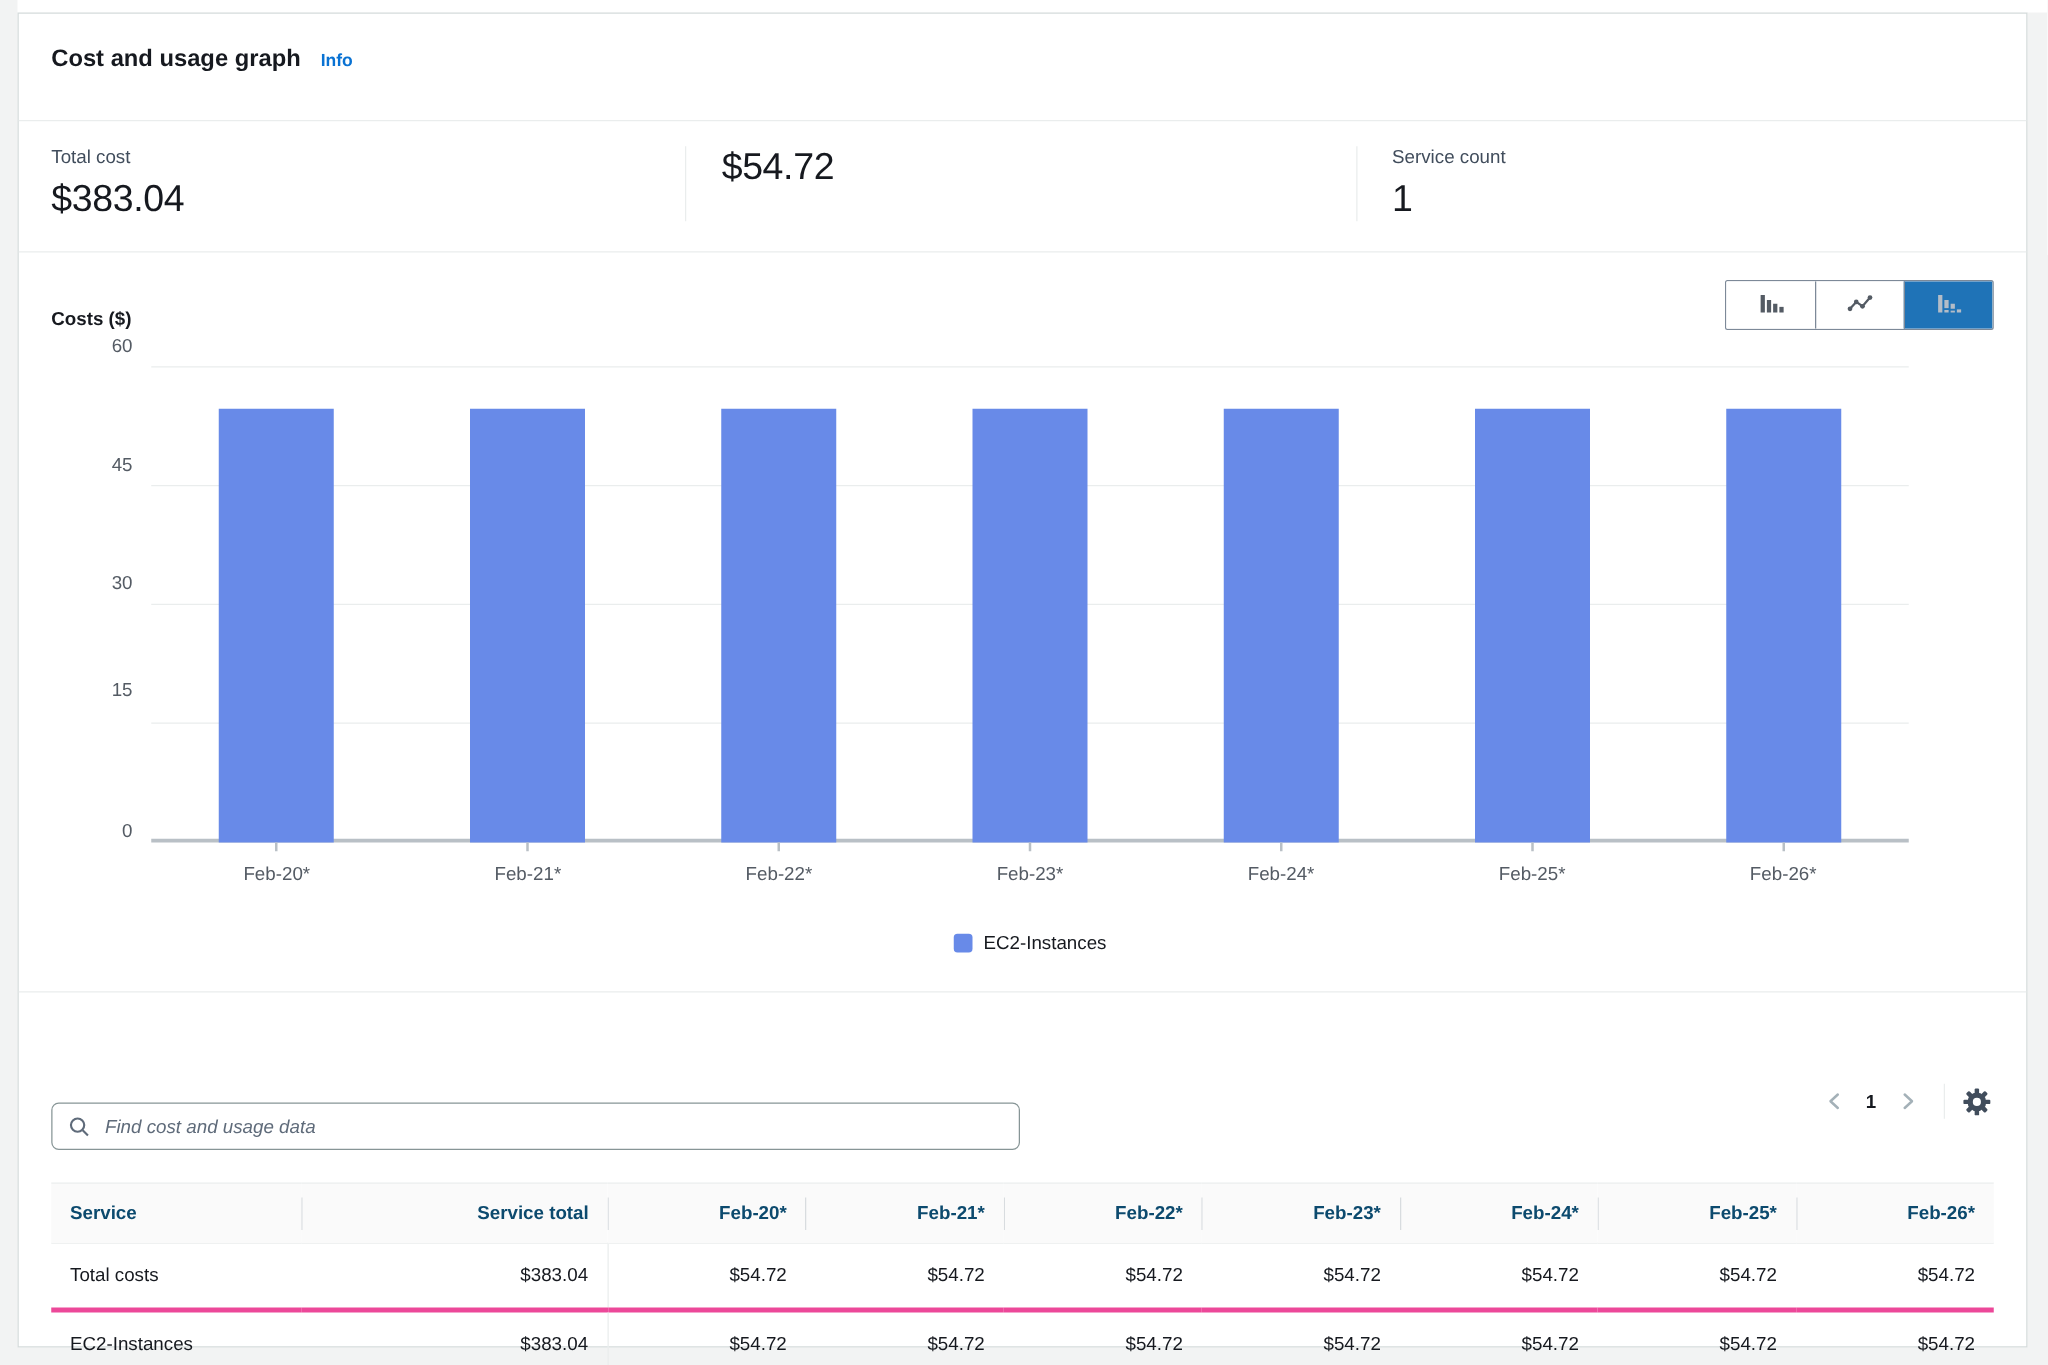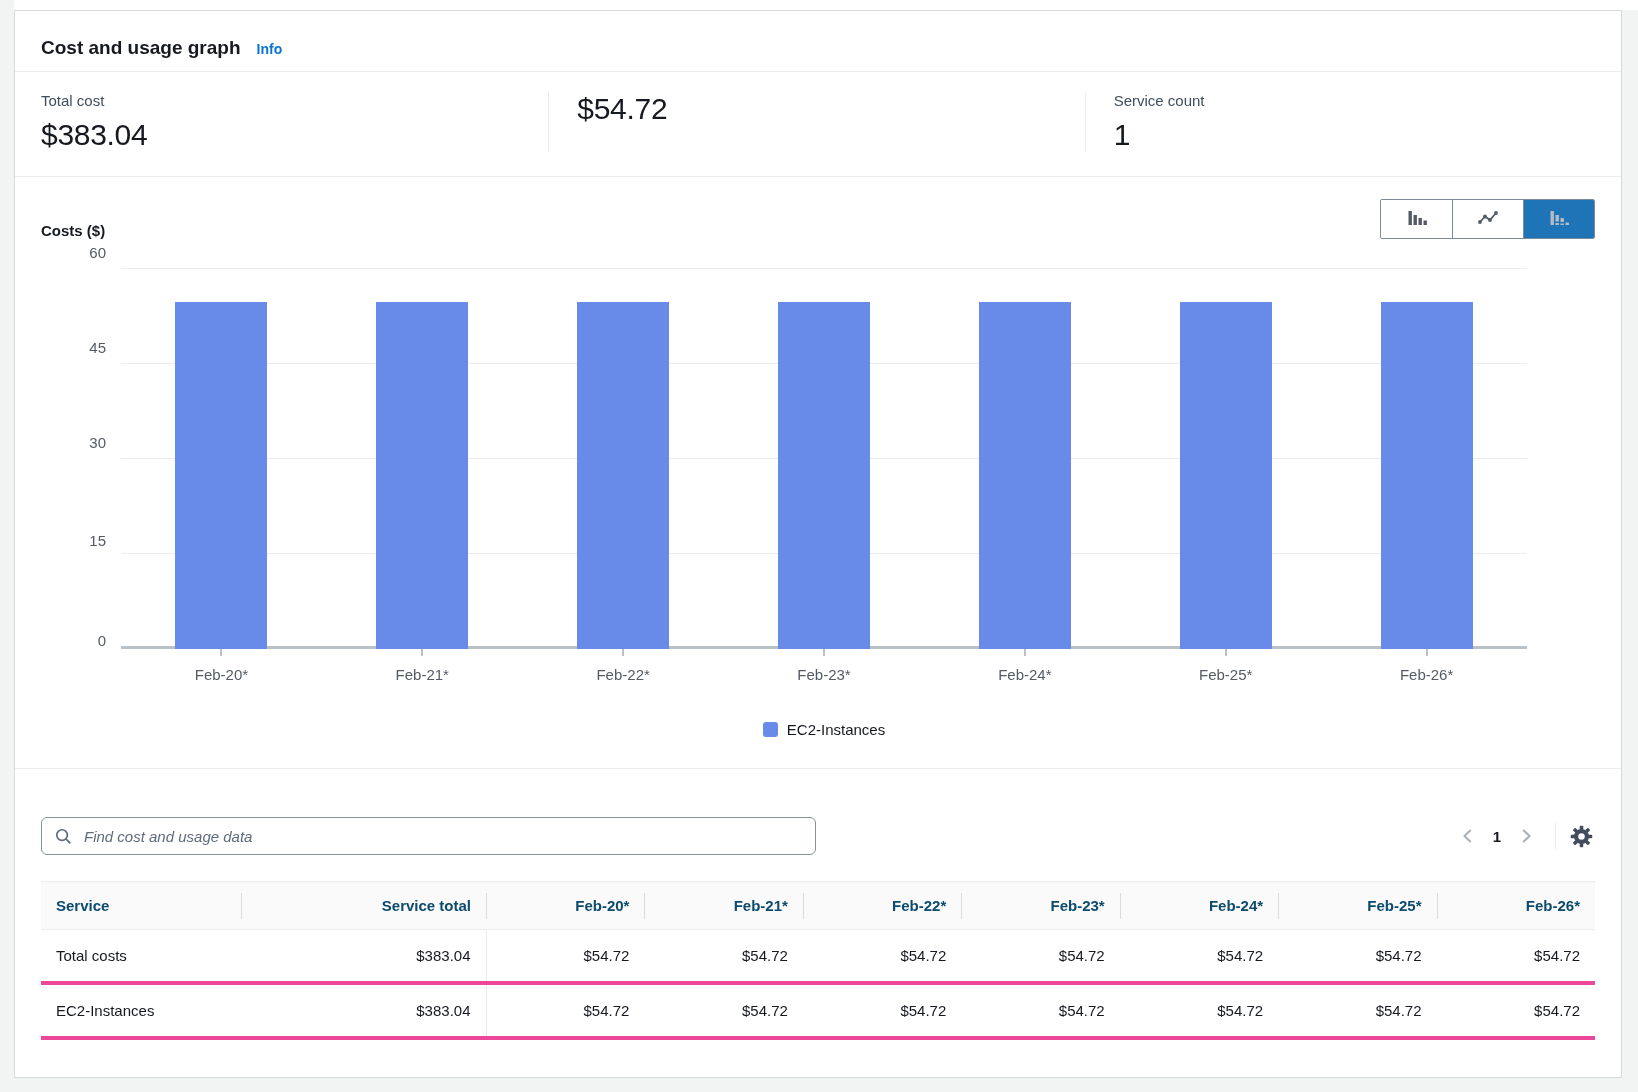--- a/index.html
+++ b/index.html
@@ -10,21 +10,21 @@
     color:#16191f;
     overflow:hidden;
   }
   .top-strip { position:absolute; left:14px; top:0; right:0; height:10px; background:#ffffff; }
   .card {
     position:absolute; left:14px; top:10px; width:1608px; height:1068px;
     background:#ffffff; border:1px solid #d5dbdb; box-sizing:border-box;
   }
 
   
-  .card-header { padding:26px 26px 12px; border-bottom:1px solid #eaeded;
+  .card-header { padding:26px 26px 37px; border-bottom:1px solid #eaeded;
     display:flex; align-items:baseline; gap:16px; }
   .card-title { font-size:19px; font-weight:700; color:#16191f; }
   .info-link { font-size:14px; font-weight:700; color:#0972d3; text-decoration:none; cursor:pointer; }
 
   
   .stats { display:flex; border-bottom:1px solid #eaeded; padding:20px 0 24px; }
   .stat { flex:1; padding-left:28px; box-sizing:border-box; }
   .stat:first-child { padding-left:26px; }
   .stat + .stat { border-left:1px solid #eaeded; }
   .stat-label { font-size:15px; color:#414d5c; margin-bottom:9px; }
@@ -61,21 +61,21 @@
   
   .breakdown { padding:26px 26px 0; }
   .breakdown-header { display:flex; justify-content:space-between; align-items:center; }
   .breakdown-title { font-size:19px; font-weight:700; }
   .download-btn { background:#ffffff; border:1px solid #687078; border-radius:2px;
     color:#545b64; font-size:14px; font-weight:700; font-family:"Liberation Sans", sans-serif;
     padding:10px 22px; cursor:pointer; }
 
   .controls-row { display:flex; justify-content:space-between; align-items:center; margin-top:22px; }
   .search-box { width:775px; height:38px; box-sizing:border-box; border:1px solid #879596;
-    border-radius:6px; background:#fff; display:flex; align-items:center; padding:0 12px; gap:9px; }
+    border-radius:6px; background:#fff; display:flex; align-items:center; padding:0 12px; gap:9px;margin-top:40px; }
   .search-box input { border:none; outline:none; flex:1; font-size:15px;
     font-family:"Liberation Sans", sans-serif; color:#16191f; background:transparent; }
   .search-box input::placeholder { color:#5f6b7a; font-style:italic; }
   .right-controls { display:flex; align-items:center; }
   .pager-btn { background:none; border:none; padding:4px 8px; cursor:pointer; display:flex; align-items:center; }
   .page-num { font-size:15px; font-weight:700; color:#16191f; padding:0 8px; }
   .vert-div { width:1px; height:28px; background:#eaeded; margin:0 12px; }
   .gear-btn { background:none; border:none; cursor:pointer; padding:2px; display:flex; align-items:center; }
 
   table.breakdown-table { width:100%; border-collapse:collapse; table-layout:fixed; margin-top:26px; }
@@ -157,21 +157,21 @@
             </svg>
           </span>
         </button>
       </div>
     </div>
 
     <div class="chart-wrap">
       <div class="plot-row">
         <div class="y-gutter" id="y-gutter">
             <span class="y-label" style="bottom: -8px;">0</span>
-            <span class="y-label" style="bottom: 92px;">15</span>
+            <span class="y-label" style="bottom: 105px;">15</span>
             <span class="y-label" style="bottom: 190px;">30</span>
             <span class="y-label" style="bottom: 285px;">45</span>
             <span class="y-label" style="bottom: 380px;">60</span>
           </div>
         <div class="plot" id="plot">
             <div class="gridline" style="bottom: 95px;"></div>
             <div class="gridline" style="bottom: 190px;"></div>
             <div class="gridline" style="bottom: 285px;"></div>
             <div class="gridline" style="bottom: 380px;"></div>
             <div class="baseline"></div>

